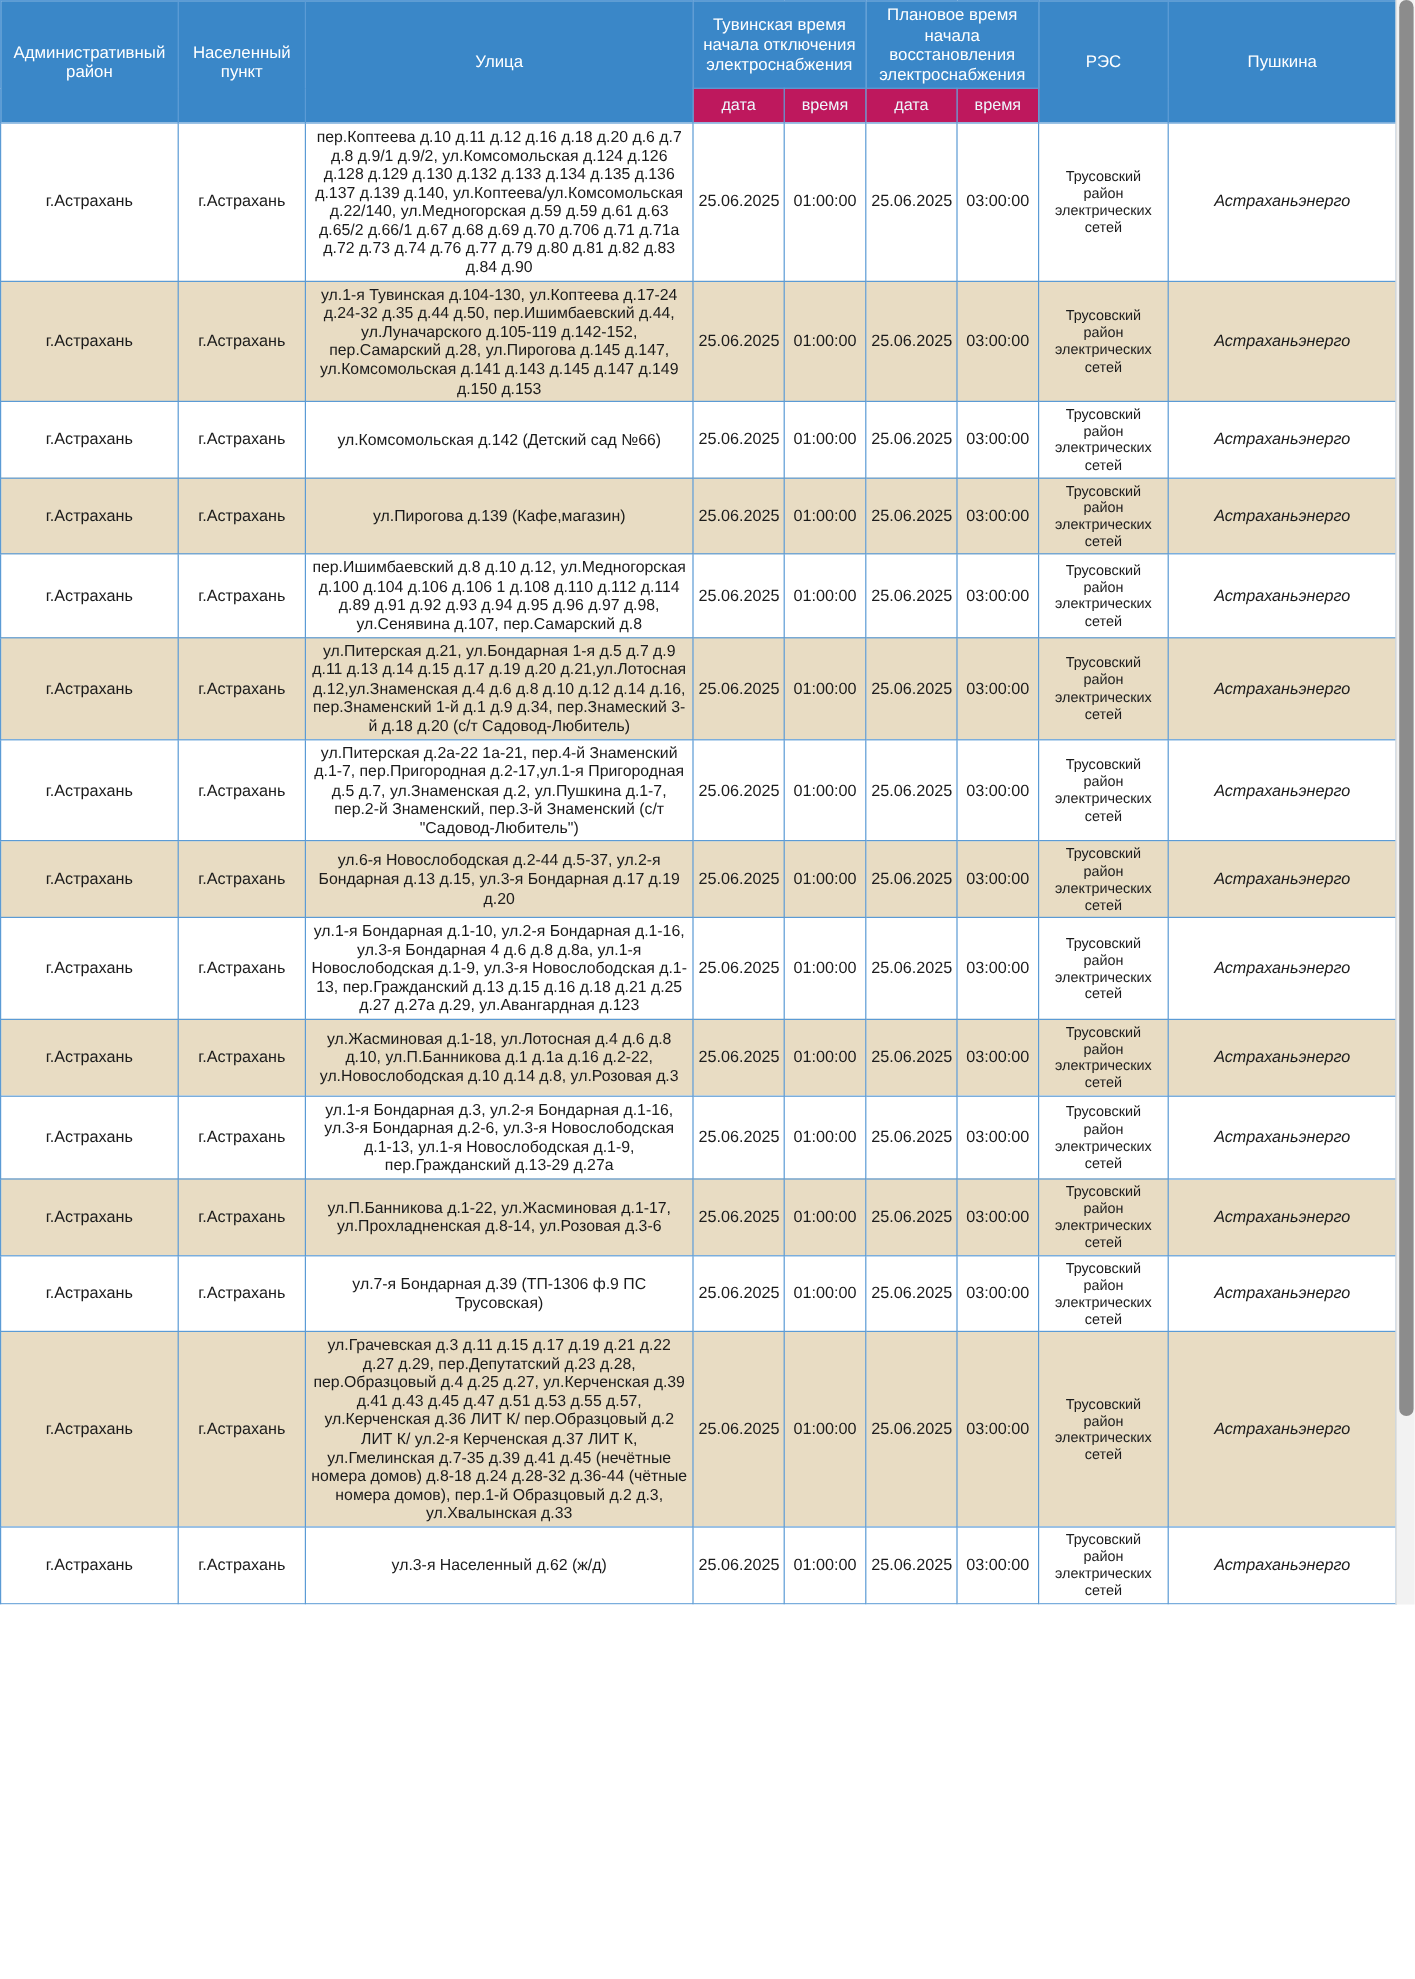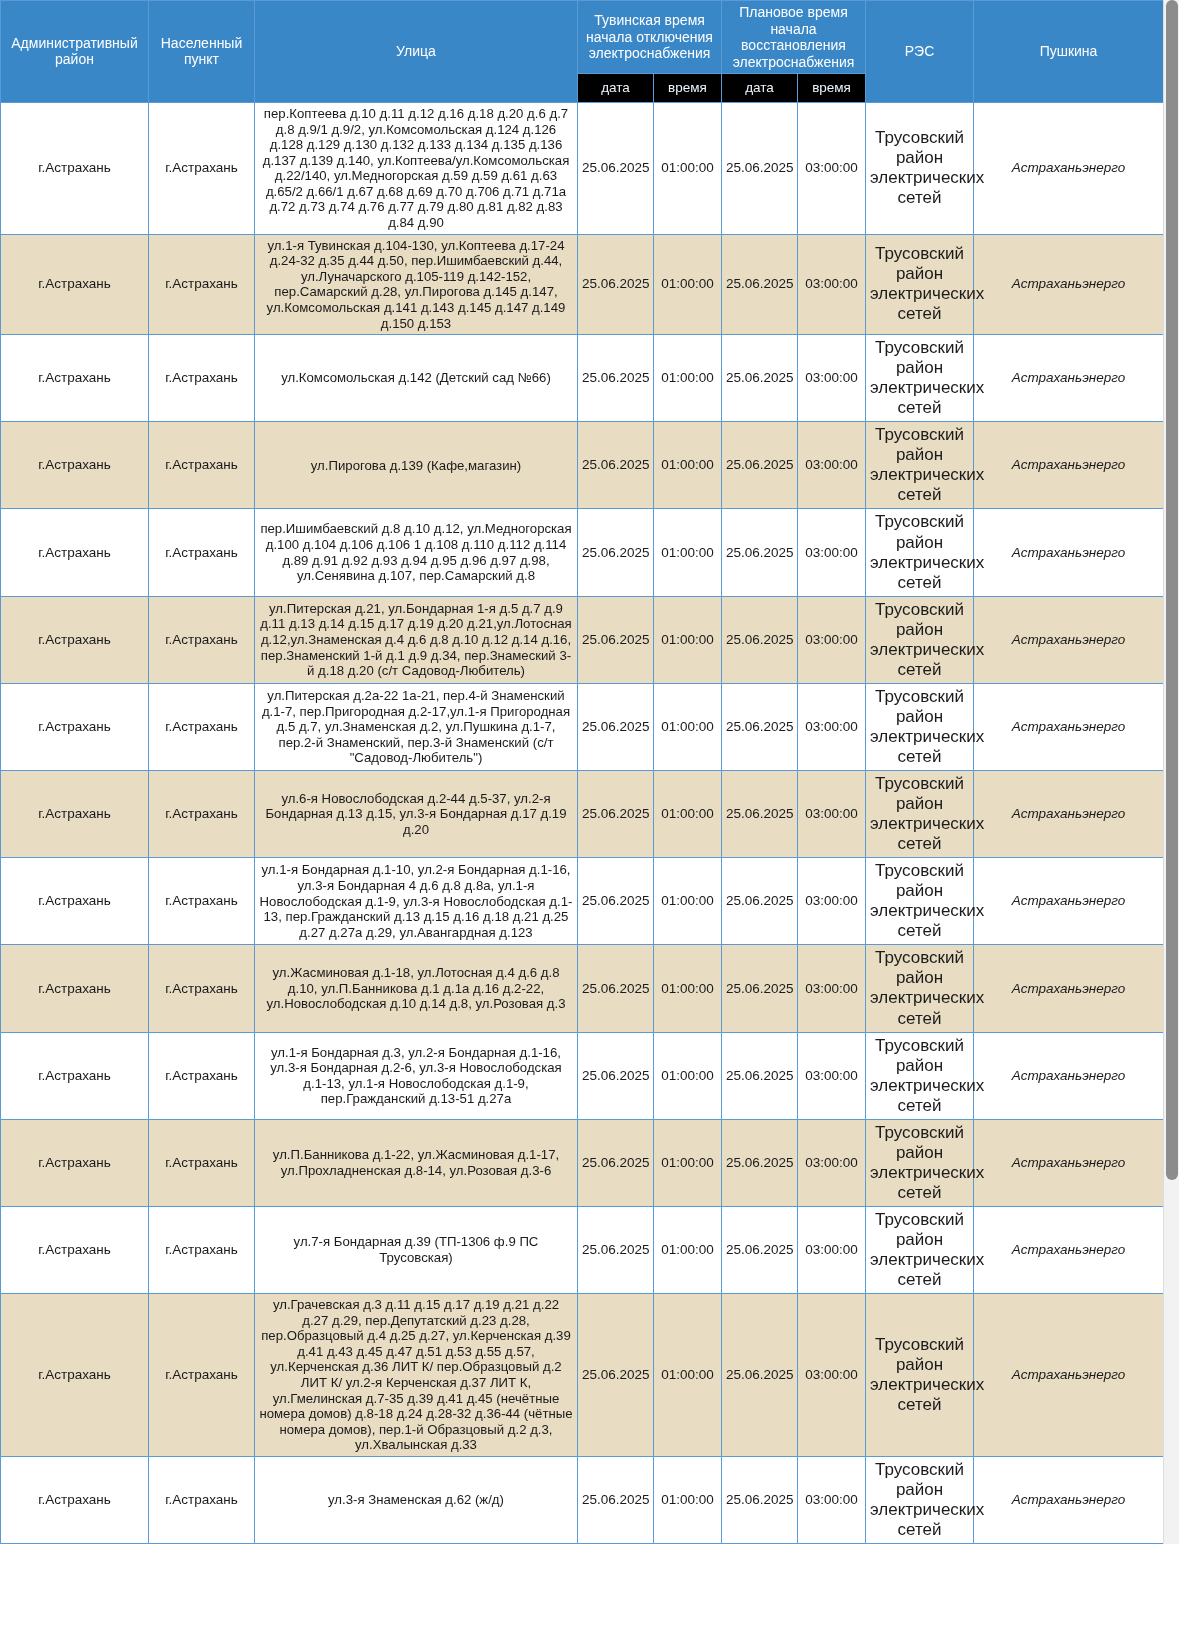--- a/index.html
+++ b/index.html
@@ -34,37 +34,37 @@
     line-height: 1.18;
   }
   thead th {
     background: #3a87c8;
     color: #ffffff;
     font-weight: normal;
     font-size: 14px;
     padding: 8px 4px;
   }
   thead tr.subhead th {
-    background: #000000;
+    background: #be185d;
     color: #eef7fd;
     font-size: 13.5px;
     padding: 6px 4px;
   }
   tbody tr.even td {
     background: #ffffff;
   }
   tbody tr.odd td {
     background: #e8dcc3;
   }
   td.street {
     font-size: 13.2px;
     line-height: 1.2;
   }
   td.res {
-    font-size: 17px;
+    font-size: 12px;
     line-height: 1.2;
   }
   td.filial {
     font-size: 13.5px;
     white-space: nowrap;
     overflow: hidden;
     font-style: italic;
   }
   col.c-district { width: 148px; }
   col.c-locality { width: 106px; }
@@ -234,21 +234,21 @@
         <td>25.06.2025</td>
         <td>01:00:00</td>
         <td>25.06.2025</td>
         <td>03:00:00</td>
         <td class="res">Трусовский район электрических сетей</td>
         <td class="filial">Астраханьэнерго</td>
       </tr>
       <tr class="even">
         <td>г.Астрахань</td>
         <td>г.Астрахань</td>
-        <td class="street">ул.1-я Бондарная д.3, ул.2-я Бондарная д.1-16, ул.3-я Бондарная д.2-6, ул.3-я Новослободская д.1-13, ул.1-я Новослободская д.1-9, пер.Гражданский д.13-51 д.27а</td>
+        <td class="street">ул.1-я Бондарная д.3, ул.2-я Бондарная д.1-16, ул.3-я Бондарная д.2-6, ул.3-я Новослободская д.1-13, ул.1-я Новослободская д.1-9, пер.Гражданский д.13-29 д.27а</td>
         <td>25.06.2025</td>
         <td>01:00:00</td>
         <td>25.06.2025</td>
         <td>03:00:00</td>
         <td class="res">Трусовский район электрических сетей</td>
         <td class="filial">Астраханьэнерго</td>
       </tr>
       <tr class="odd">
         <td>г.Астрахань</td>
         <td>г.Астрахань</td>
@@ -278,21 +278,21 @@
         <td>25.06.2025</td>
         <td>01:00:00</td>
         <td>25.06.2025</td>
         <td>03:00:00</td>
         <td class="res">Трусовский район электрических сетей</td>
         <td class="filial">Астраханьэнерго</td>
       </tr>
       <tr class="even">
         <td>г.Астрахань</td>
         <td>г.Астрахань</td>
-        <td class="street">ул.3-я Знаменская д.62 (ж/д)</td>
+        <td class="street">ул.3-я Населенный д.62 (ж/д)</td>
         <td>25.06.2025</td>
         <td>01:00:00</td>
         <td>25.06.2025</td>
         <td>03:00:00</td>
         <td class="res">Трусовский район электрических сетей</td>
         <td class="filial">Астраханьэнерго</td>
       </tr>
     </tbody>
   </table>
 

